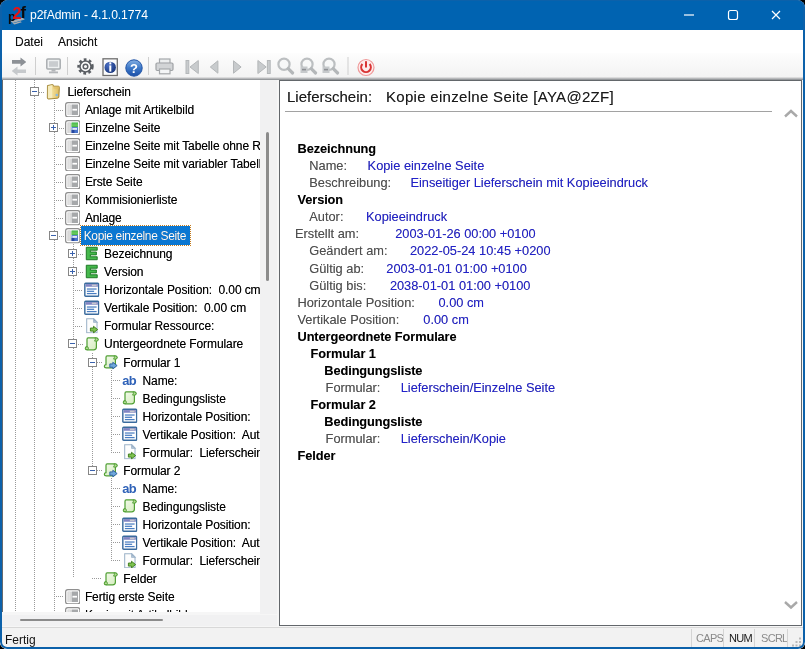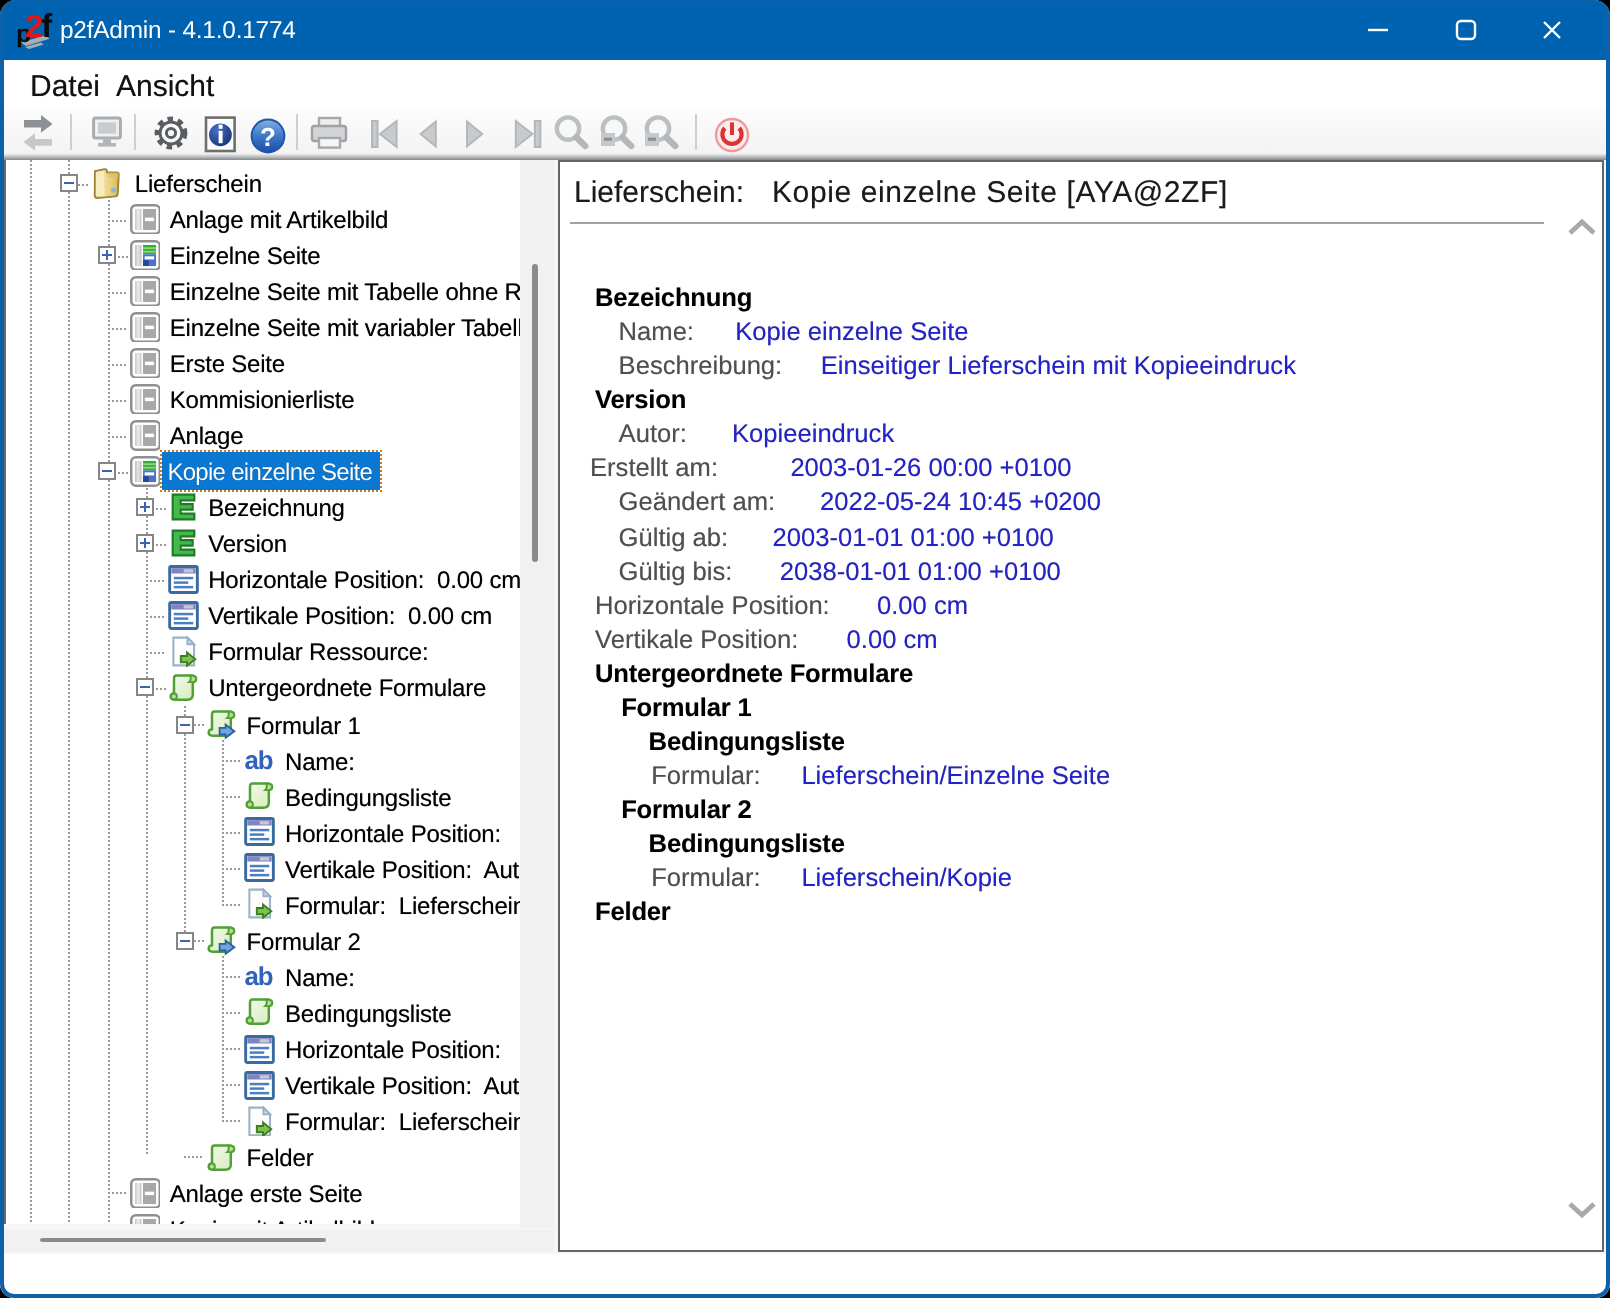--- a/index.html
+++ b/index.html
@@ -3,21 +3,21 @@
 <meta charset="utf-8">
 <style>
 * { margin:0; padding:0; box-sizing:border-box; }
 html,body { width:805px; height:649px; background:#000; font-family:"Liberation Sans", sans-serif; }
 #win { position:absolute; left:0; top:0; width:805px; height:649px; background:#fff;
   border-radius:8px 8px 7px 7px; overflow:hidden; }
 #frame { position:absolute; inset:0; border:2px solid #0c61aa; border-top-width:1.5px; border-right-width:2.5px; border-radius:8px 8px 7px 7px; z-index:90; pointer-events:none; }
 #titlebar { position:absolute; left:0; top:0; width:805px; height:30px; background:#0063b1; }
 #title-text { position:absolute; left:30px; top:8.2px; color:#fff; font-size:12.2px; letter-spacing:-0.1px; }
 #menubar { position:absolute; left:0; top:30px; width:805px; height:23px; background:#fff; }
-.menuitem { position:absolute; top:4.5px; font-size:15px; color:#111; text-shadow:0 0 0.35px rgba(0,0,0,0.5); }
+.menuitem { position:absolute; top:4.5px; font-size:12px; color:#111; text-shadow:0 0 0.35px rgba(0,0,0,0.5); }
 #toolbar { position:absolute; left:0; top:53px; width:805px; height:24px; background:linear-gradient(#fdfdfd,#f3f3f3); }
 #toolbar-border { position:absolute; left:0; top:77px; width:805px; height:3px; background:linear-gradient(#ececec,#85888c); }
 #client { position:absolute; left:0; top:80px; width:805px; height:547px; background:#f6f6f6; }
 #tree-panel { position:absolute; left:2px; top:0; width:258px; height:532px; background:#fff; border-left:1px solid #666a6e; overflow:hidden; }
 #tree-vscroll { position:absolute; left:260px; top:0; width:17px; height:534px; background:#f1f1f2; }
 #tree-vthumb { position:absolute; left:6px; top:52px; width:2.6px; height:149px; background:#8b8b8b; border-radius:2px; }
 #tree-hscroll { position:absolute; left:2px; top:535px; width:275px; height:11px; background:#f1f1f2; }
 #tree-hthumb { position:absolute; left:18px; top:3.5px; width:143px; height:2.6px; background:#8b8b8b; border-radius:2px; }
 #rpanel { position:absolute; left:279px; top:0; width:523px; height:546px; background:#fff; border:1px solid #63676b; }
 .trow { position:absolute; height:18px; font-size:12px; letter-spacing:-0.1px; color:#000; white-space:nowrap; text-shadow:0 0 0.35px rgba(0,0,0,0.55); }
@@ -403,21 +403,21 @@
           <use href="#scroll"></use>
         </svg>
 <div class="trow" style="left:0;top:489.3px">
           <span class="txt" style="left:120.3px">Felder</span>
         </div>
 <div class="hline" style="left:50.6px;top:516.3px;width:10.0px"></div>
 <svg class="ticn" width="15.5" height="15.5" style="left:61.8px;top:508.6px" viewBox="0 0 15 15">
           <use href="#gform"></use>
         </svg>
 <div class="trow" style="left:0;top:507.3px">
-          <span class="txt" style="left:81.9px">Anlage erste Seite</span>
+          <span class="txt" style="left:81.9px">Fertig erste Seite</span>
         </div>
 
 <svg class="ticn" width="15.5" height="15.5" style="left:61.8px;top:526.6px" viewBox="0 0 15 15">
           <use href="#gform"></use>
         </svg>
 <div class="trow" style="left:0;top:525.4px">
           <span class="txt" style="left:81.9px">Kopie mit Artikelbild</span>
         </div>
     </div>
     <div id="tree-vscroll">
@@ -498,14 +498,34 @@
         </div>
 <div class="rline" style="top:350.2px;left:0;width:520px">
           <span class="rl" style="left:45.6px">Formular:</span>
           <span class="rv" style="left:120.7px">Lieferschein/Kopie</span>
         </div>
 <div class="rline" style="top:367.3px;left:0;width:520px">
           <b style="position:absolute;left:17.5px">Felder</b>
         </div>
     </div>
   </div>
+  <div id="statusbar">
+    <div style="position:absolute;left:5px;top:5px;color:#111">Fertig</div>
+    <div class="ssep" style="left:691px"></div>
+    <div class="skey" style="left:696px">CAPS</div>
+    <div class="ssep" style="left:722.5px"></div>
+    <div class="skey" style="left:729px;color:#1a1a1a">NUM</div>
+    <div class="ssep" style="left:754px"></div>
+    <div class="skey" style="left:761px">SCRL</div>
+    <div class="ssep" style="left:787px"></div>
+    <svg style="position:absolute;left:792px;top:9px" width="10" height="10" viewBox="0 0 10 10">
+      <g fill="#b9b9b9">
+          <rect x="7" y="0.5" width="2" height="2"></rect>
+          <rect x="7" y="4" width="2" height="2"></rect>
+          <rect x="7" y="7.5" width="2" height="2"></rect>
+          <rect x="3.5" y="4" width="2" height="2"></rect>
+          <rect x="3.5" y="7.5" width="2" height="2"></rect>
+          <rect x="0" y="7.5" width="2" height="2"></rect>
+        </g>
+    </svg>
+  </div>
   <div id="frame"></div>
 </div>
 
 </body></html>

